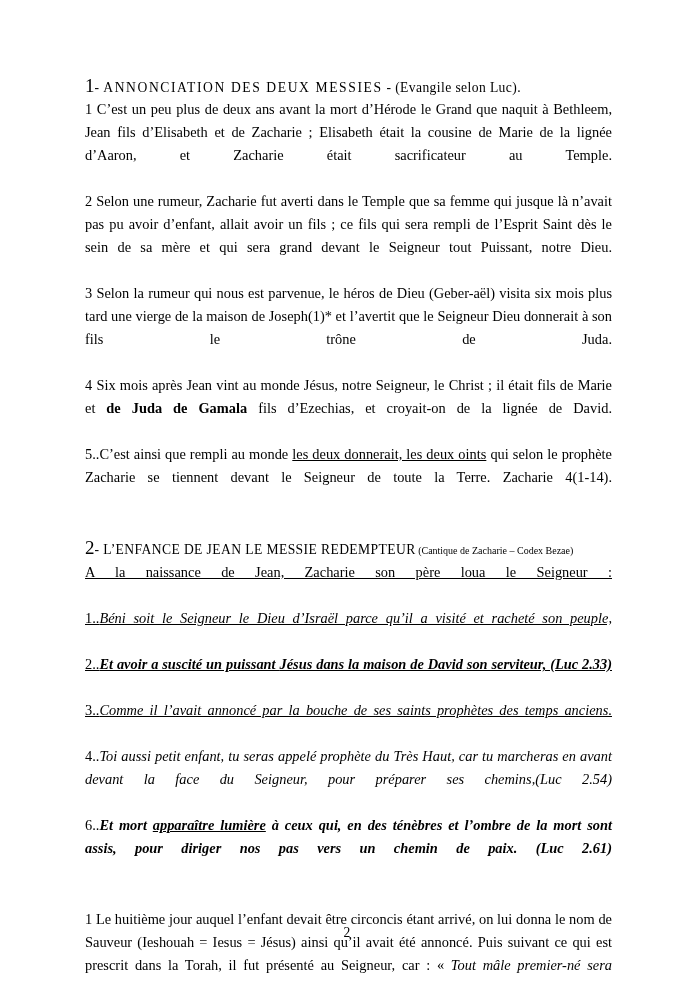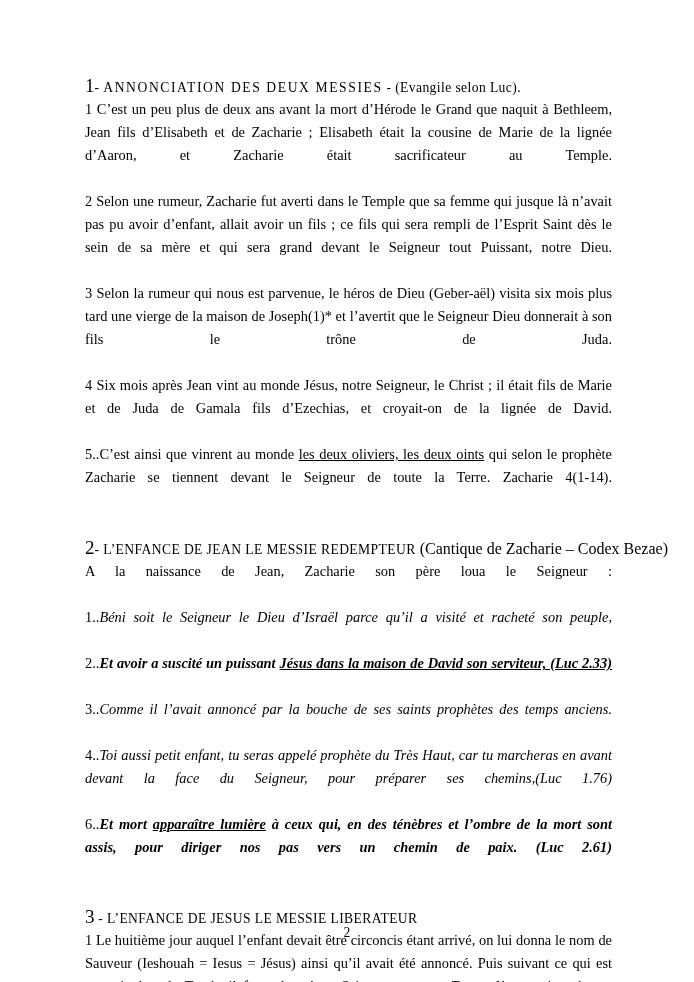--- a/index.html
+++ b/index.html
@@ -39,43 +39,44 @@
     line-height: 19px;
     letter-spacing: 0;
   }
   .head-main {
     letter-spacing: 0.4px;
   }
   .head-wide {
     letter-spacing: 1.6px;
   }
   .head-note {
-    font-size: 16px;
+    font-size: 10px;
     letter-spacing: 0;
   }
   
   p.v {
     margin: 0;
     font-size: 14.4px;
     line-height: 23px;
     text-align: justify;
     text-justify: inter-word;
   }
   p.v::after {
     content: "";
     display: inline-block;
     width: 100%;
   }
   .nojust {
     text-align: left;
+    text-decoration: underline;
   }
   .nojust::after { display: none; }
 
   .it { font-style: italic; }
-  .bd { font-weight: normal; }
+  .bd { font-weight: bold; }
   .ul { text-decoration: underline; }
   .bdit { font-weight: bold; font-style: italic; }
 
   .gap-sec2 { height: 26px; }
   .gap-sec3 { height: 25px; }
   
   .page-number {
     position: absolute;
     top: 925px;
     left: 0;
@@ -91,42 +92,39 @@
   <div class="content">
 
     <div class="sec-head">
       <span class="sec-num">1</span><span class="head-main">- </span><span class="head-wide">ANNONCIATION  DES  DEUX  MESSIES</span><span class="head-main"> - (Evangile selon Luc).</span>
     </div>
     <div>
       <p class="v"><span>1  </span><span>C’est un peu plus de deux ans avant la mort d’Hérode le Grand que naquit à Bethleem, Jean fils d’Elisabeth et de Zacharie ; Elisabeth était la cousine de Marie de la lignée d’Aaron, et Zacharie était sacrificateur au Temple.</span></p>
       <p class="v"><span>2  </span><span>Selon une rumeur, Zacharie fut averti dans le Temple que sa femme qui jusque là n’avait pas pu avoir d’enfant, allait avoir un fils ; ce fils qui sera rempli de l’Esprit Saint dès le sein de sa mère et qui sera grand devant le Seigneur tout Puissant, notre Dieu.</span></p>
       <p class="v"><span>3  </span><span>Selon la rumeur qui nous est parvenue, le héros de Dieu (Geber-aël) visita six mois plus tard une vierge de la maison de Joseph(1)* et l’avertit que le Seigneur Dieu donnerait à son fils le trône de Juda.</span></p>
       <p class="v"><span>4  </span><span>Six mois après Jean vint au monde Jésus, notre Seigneur, le Christ ; il était fils de Marie et </span><span class="bd">de Juda de Gamala</span><span> fils d’Ezechias, et croyait-on de la lignée de David.</span></p>
-      <p class="v"><span>5..</span><span>C’est ainsi que vinrent au monde </span><span class="ul">les deux oliviers, les deux oints</span><span> qui selon le prophète Zacharie se tiennent devant le Seigneur de toute la Terre. Zacharie  4(1-14).</span></p>
+      <p class="v"><span>5..</span><span>C’est ainsi que rempli au monde </span><span class="ul">les deux donnerait, les deux oints</span><span> qui selon le prophète Zacharie se tiennent devant le Seigneur de toute la Terre. Zacharie  4(1-14).</span></p>
     </div>
 
     <div class="gap-sec2"></div>
 
     <div class="sec-head">
       <span class="sec-num">2</span><span class="head-main">- </span><span class="head-main">L’ENFANCE DE JEAN LE MESSIE REDEMPTEUR</span><span class="head-note"> (Cantique de Zacharie – Codex Bezae)</span>
     </div>
     <p class="v nojust">A la naissance de Jean, Zacharie son père loua le Seigneur :</p>
     <div>
       <p class="v nojust"><span>1..</span><span class="it">Béni soit le Seigneur le Dieu d’Israël parce qu’il a visité et racheté son peuple,</span></p>
       <p class="v nojust"><span>2..</span><span class="bdit">Et avoir a suscité un puissant </span><span class="bdit ul">Jésus dans la maison de David son serviteur, (Luc 2.33)</span></p>
       <p class="v nojust"><span>3..</span><span class="it">Comme il l’avait annoncé par la bouche de ses saints prophètes des temps anciens.</span></p>
-      <p class="v"><span>4..</span><span class="it">Toi aussi petit enfant, tu seras appelé prophète du Très Haut, car tu marcheras en avant devant la face du Seigneur, pour préparer ses chemins,(Luc 1.76)</span></p>
+      <p class="v"><span>4..</span><span class="it">Toi aussi petit enfant, tu seras appelé prophète du Très Haut, car tu marcheras en avant devant la face du Seigneur, pour préparer ses chemins,(Luc 2.54)</span></p>
       <p class="v"><span>6..</span><span class="bdit">Et mort </span><span class="bdit ul">apparaître lumière</span><span class="bdit"> à ceux qui, en des ténèbres et l’ombre de la mort sont assis, pour diriger nos pas vers un chemin de paix. (Luc 2.61)</span></p>
     </div>
 
     <div class="gap-sec3"></div>
 
-    <div class="sec-head">
-      <span class="sec-num">3</span><span class="head-main"> - </span><span class="head-main">L’ENFANCE DE JESUS LE MESSIE LIBERATEUR</span>
-    </div>
     <div>
       <p class="v"><span>1  </span><span>Le huitième jour auquel l’enfant devait être circoncis étant arrivé, on lui donna le nom de Sauveur (Ieshouah = Iesus = Jésus) ainsi qu’il avait été annoncé. Puis suivant ce qui est prescrit dans la Torah, il fut présenté au Seigneur, car : « </span><span class="it">Tout mâle premier-né sera consacré au Seigneur.</span><span> » Luc 2(23).</span></p>
 
     </div>
 
   </div>
 
   <div class="page-number">2</div>
 </div>
 

